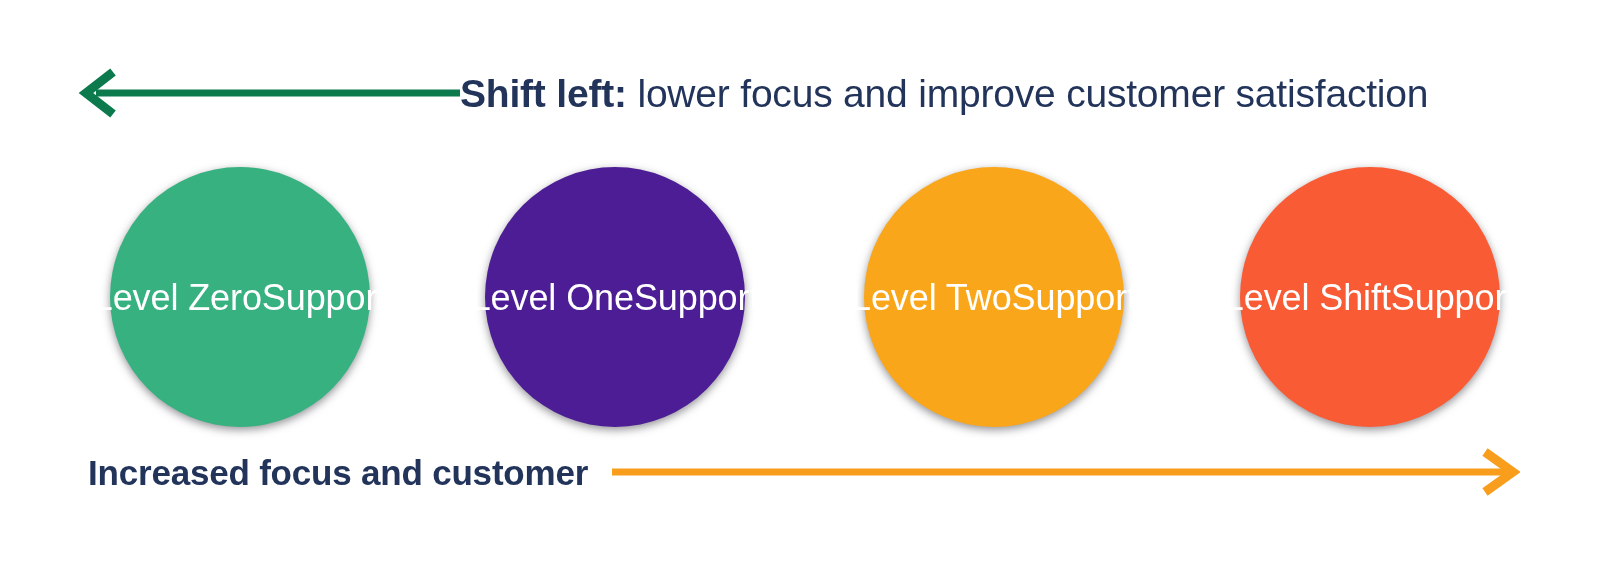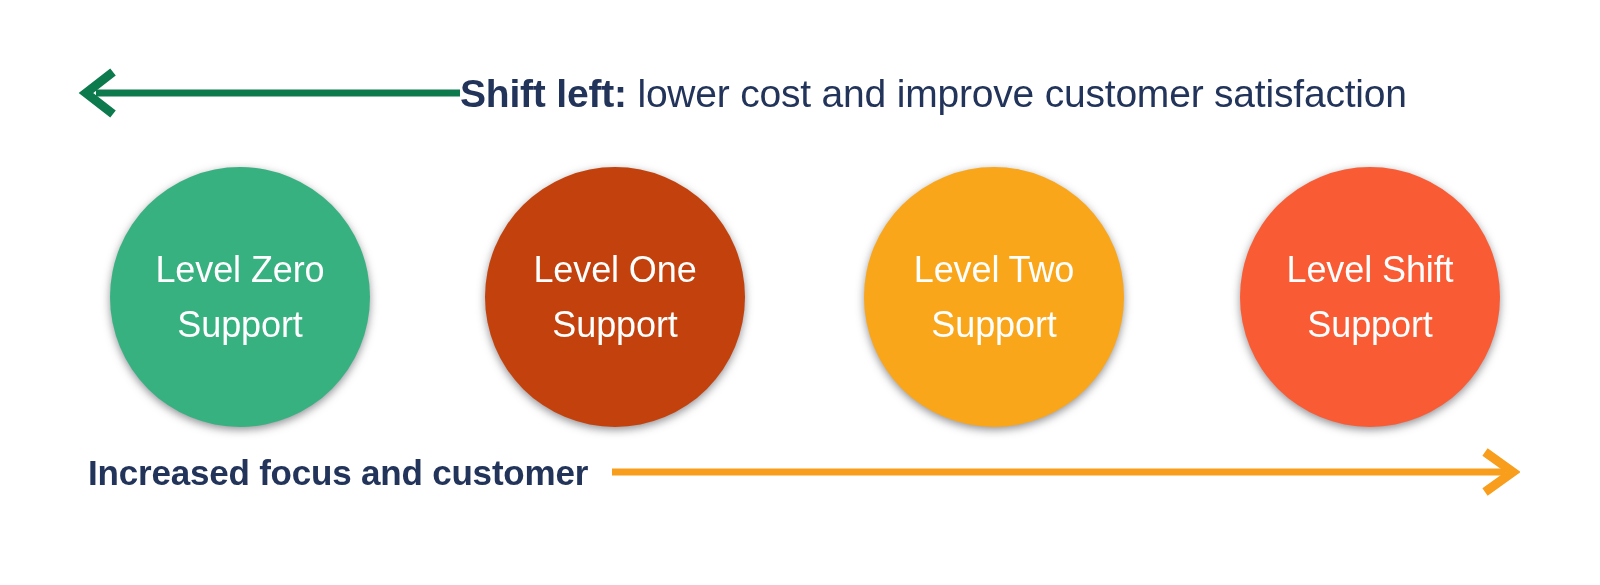--- a/index.html
+++ b/index.html
@@ -60,21 +60,21 @@
     height: 262px;
   }
   .level-circle {
     position: absolute;
     top: 0;
     width: 260px;
     height: 260px;
     border-radius: 50%;
     box-shadow: 0 3px 9px rgba(60, 60, 70, 0.55);
     display: flex;
-    flex-direction: column;
+    flex-direction: row;
     align-items: center;
     justify-content: center;
     box-sizing: border-box;
   }
   .level-circle .line {
     color: #ffffff;
     font-size: 36px;
     line-height: 55px;
     font-weight: normal;
     white-space: nowrap;
@@ -116,33 +116,33 @@
 <div id="top-row">
 
   <div id="shift-left-arrow">
     <svg width="382" height="74" viewBox="0 0 382 74" xmlns="http://www.w3.org/2000/svg">
       <line x1="18" y1="37" x2="382" y2="37" stroke="#0c7a4d" stroke-width="7"></line>
       <polyline points="35,16 8,37 35,58" fill="none" stroke="#0c7a4d" stroke-width="9" stroke-linecap="butt" stroke-linejoin="miter"></polyline>
     </svg>
   </div>
 
   <div id="top-caption">
-    <span class="strong">Shift left:</span><span class="light"> lower cost and improve customer satisfaction</span>
+    <span class="strong">Shift left:</span><span class="light"> lower focus and improve customer satisfaction</span>
   </div>
 
 </div>
 
 <div id="circle-row">
 
   <div class="level-circle" style="left:110px; background:#38b181;">
     <span class="line">Level Zero</span>
     <span class="line">Support</span>
   </div>
 
-  <div class="level-circle" style="left:485px; background:#c2410c;">
+  <div class="level-circle" style="left:485px; background:#4c1d95;">
     <span class="line">Level One</span>
     <span class="line">Support</span>
   </div>
 
   <div class="level-circle" style="left:864px; background:#faa61a;align-items:center;">
     <span class="line">Level Two</span>
     <span class="line">Support</span>
   </div>
 
   <div class="level-circle" style="left:1240px; background:#f95b35;">

